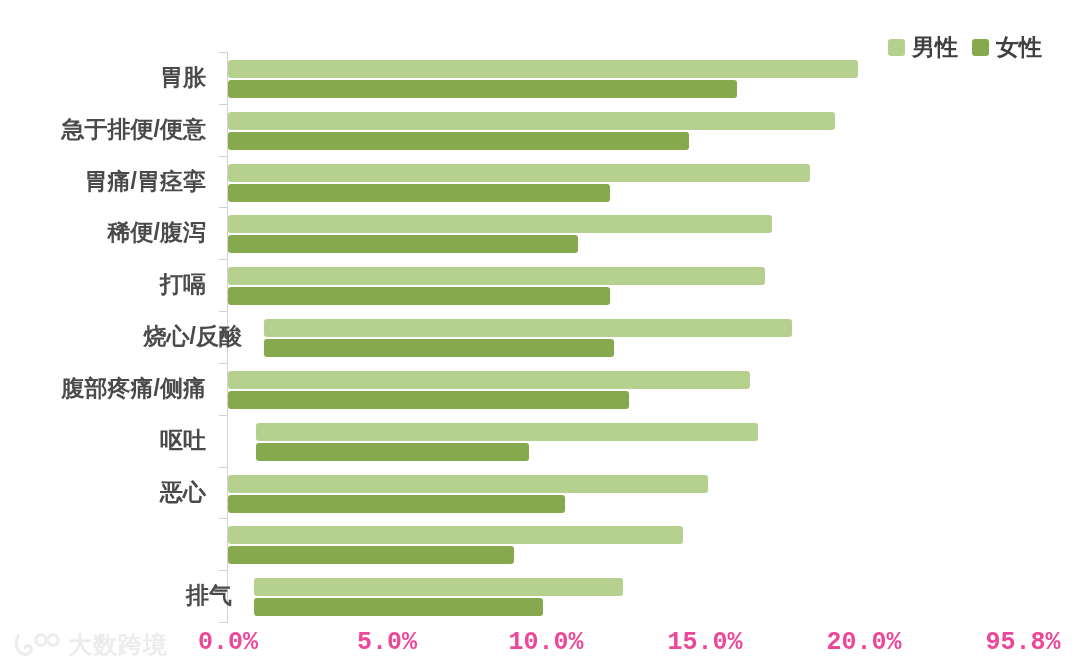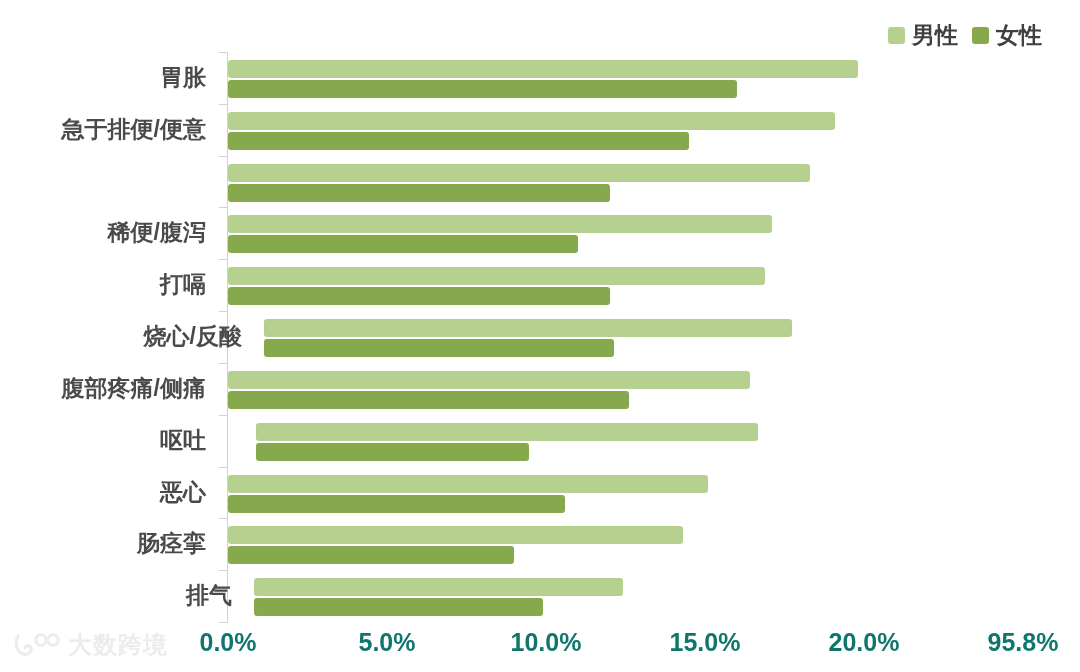--- a/index.html
+++ b/index.html
@@ -19,21 +19,21 @@
     position: absolute;
     left: 0; top: 0;
     width: 1080px;
     height: 672px;
   }
 
   
   .legend {
     position: absolute;
     right: 38px;
-    top: 24px;
+    top: 36px;
     display: flex;
     align-items: center;
     gap: 14px;
   }
   .legend-item {
     display: flex;
     align-items: center;
     gap: 7px;
   }
   .legend-swatch {
@@ -113,22 +113,23 @@
     top: 628px;
     width: 795px;
     height: 40px;
   }
   .xlabel {
     position: absolute;
     top: 0;
     transform: translateX(-50%);
     font-size: 25px;
     font-weight: bold;
-    color: #0f766e;
+    color: #ec4899;
     white-space: nowrap;
+    font-family: Liberation Mono, monospace;
   }
 
   
   .watermark {
     position: absolute;
     left: 14px;
     bottom: 14px;
     display: flex;
     align-items: center;
     gap: 8px;
@@ -182,20 +183,21 @@
         <div class="cat-label">胃胀</div>
         <div class="bar male" title="男性: 19.8%" style="width: 629.64px; background: rgb(182, 209, 143);"></div>
         <div class="bar female" title="女性: 16%" style="width: 508.8px; background: rgb(134, 169, 78);"></div>
       </div>
       <div class="group" style="top: 51.8182px;">
         <div class="cat-label">急于排便/便意</div>
         <div class="bar male" title="男性: 19.1%" style="width: 607.38px; background: rgb(182, 209, 143);"></div>
         <div class="bar female" title="女性: 14.5%" style="width: 461.1px; background: rgb(134, 169, 78);"></div>
       </div>
       <div class="group" style="top: 103.636px;">
+        <div class="cat-label">胃痛/胃痉挛</div>
         <div class="bar male" title="男性: 18.3%" style="width: 581.94px; background: rgb(182, 209, 143);"></div>
         <div class="bar female" title="女性: 12%" style="width: 381.6px; background: rgb(134, 169, 78);"></div>
       </div>
       <div class="group" style="top: 155.455px;">
         <div class="cat-label">稀便/腹泻</div>
         <div class="bar male" title="男性: 17.1%" style="width: 543.78px; background: rgb(182, 209, 143);"></div>
         <div class="bar female" title="女性: 11%" style="width: 349.8px; background: rgb(134, 169, 78);"></div>
       </div>
       <div class="group" style="top: 207.273px;">
         <div class="cat-label">打嗝</div>
@@ -216,21 +218,20 @@
         <div class="cat-label">呕吐</div>
         <div class="bar male" title="男性: 15.8%" style="width: 502.44px; background: rgb(182, 209, 143);"></div>
         <div class="bar female" title="女性: 8.6%" style="width: 273.48px; background: rgb(134, 169, 78);"></div>
       </div>
       <div class="group" style="top: 414.545px; text-align: right;">
         <div class="cat-label">恶心</div>
         <div class="bar male" title="男性: 15.1%" style="width: 480.18px; background: rgb(182, 209, 143);"></div>
         <div class="bar female" title="女性: 10.6%" style="width: 337.08px; background: rgb(134, 169, 78);"></div>
       </div>
       <div class="group" style="top: 466.364px;">
-        <div class="cat-label">肠痉挛</div>
         <div class="bar male" title="男性: 14.3%" style="width: 454.74px; background: rgb(182, 209, 143);"></div>
         <div class="bar female" title="女性: 9%" style="width: 286.2px; background: rgb(134, 169, 78);"></div>
       </div>
       <div class="group" style="top: 518.182px; margin-left: 26px;">
         <div class="cat-label">排气</div>
         <div class="bar male" title="男性: 11.6%" style="width: 368.88px; background: rgb(182, 209, 143);"></div>
         <div class="bar female" title="女性: 9.1%" style="width: 289.38px; background: rgb(134, 169, 78);"></div>
       </div>
     </div>
 

